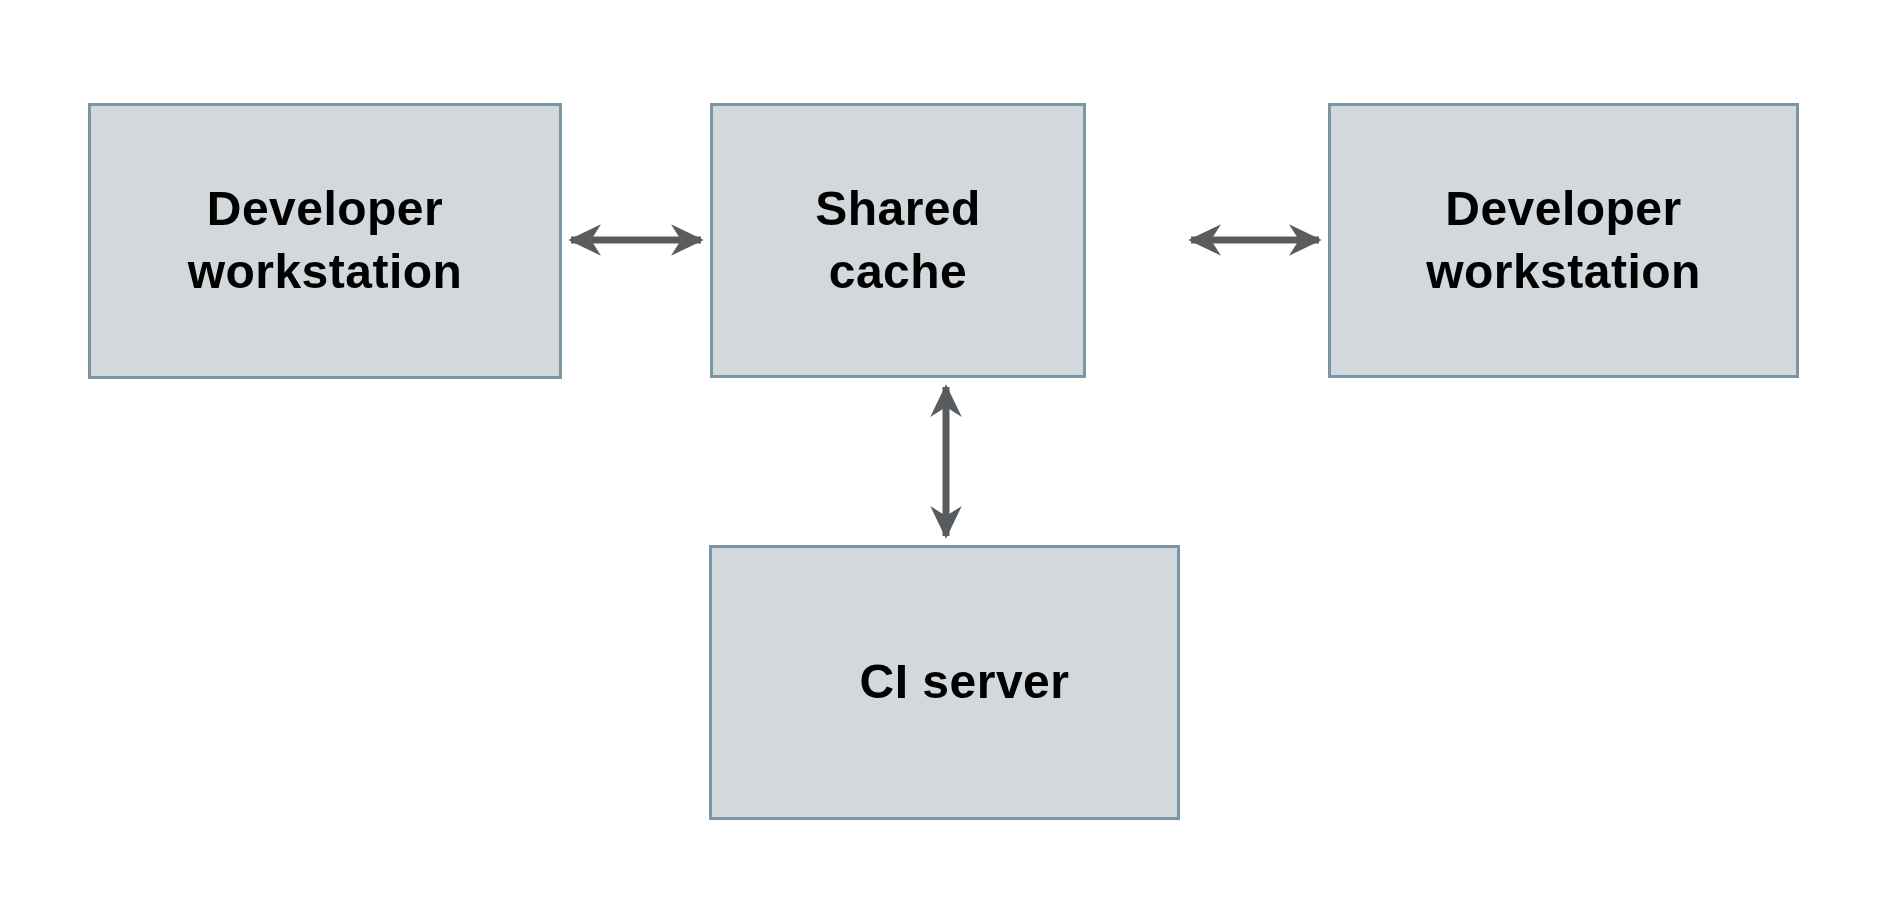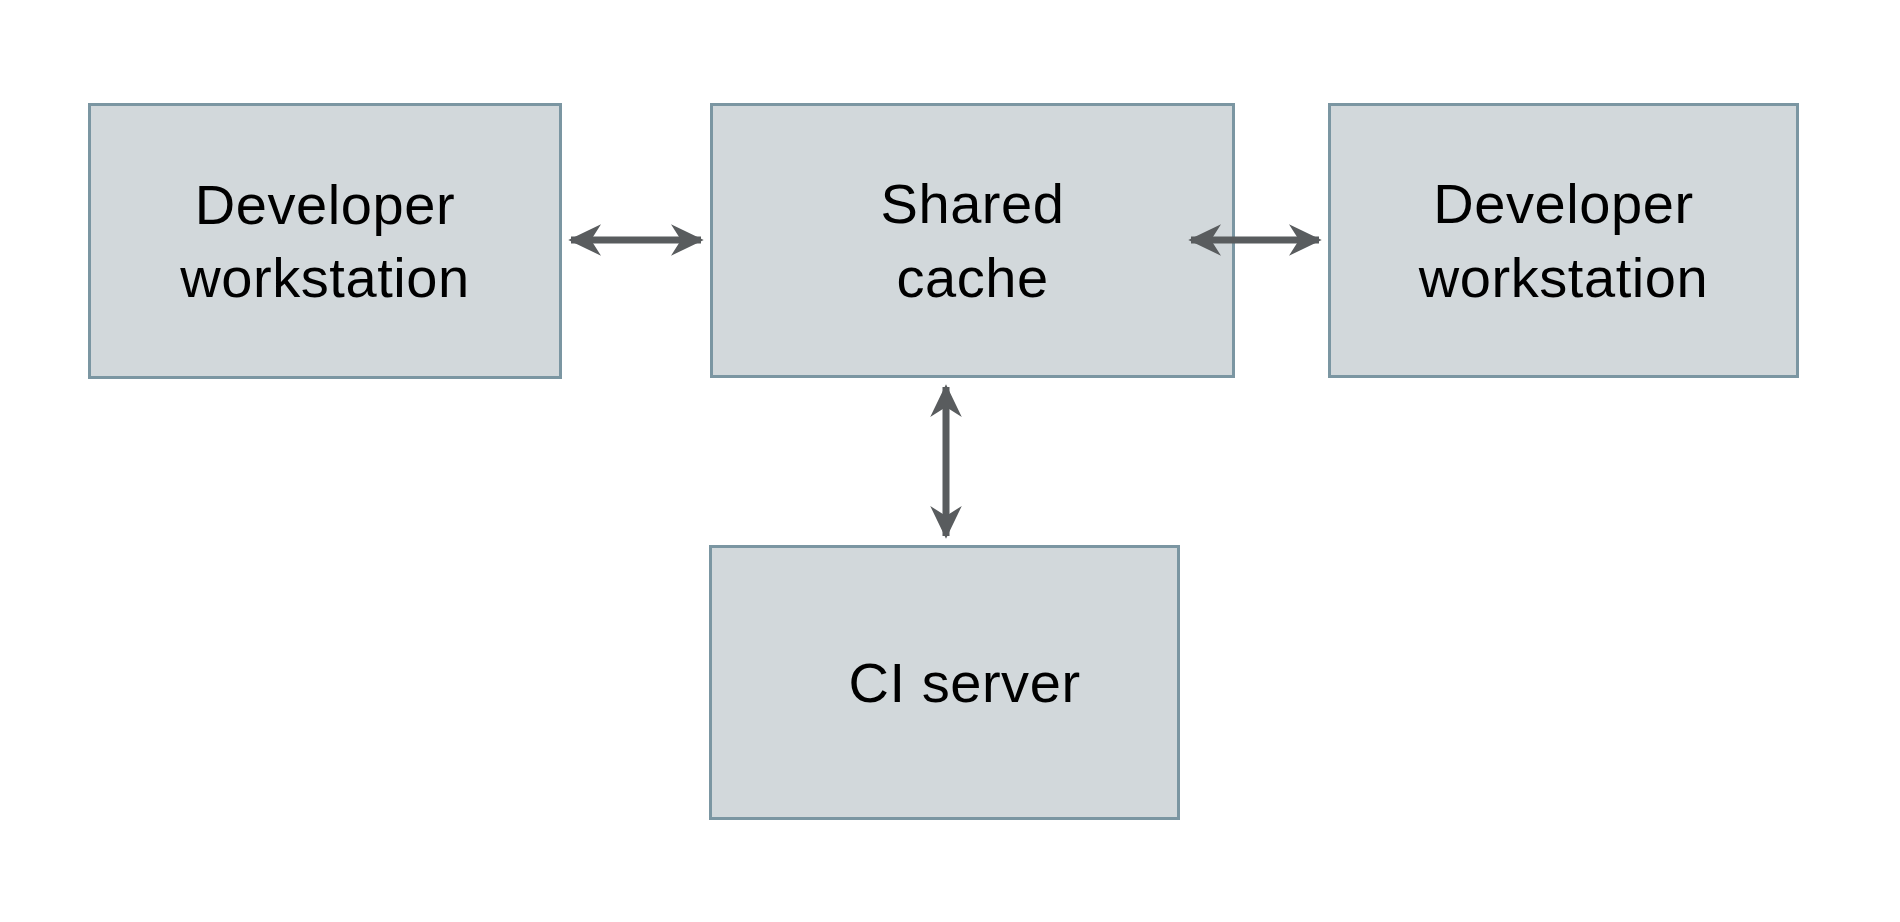--- a/index.html
+++ b/index.html
@@ -26,28 +26,29 @@
   .node {
     position: absolute;
     background: var(--node-fill);
     border: 3px solid var(--node-border);
     display: flex;
     align-items: center;
     justify-content: center;
     text-align: center;
   }
   .node-label {
-    font-size: 56px;
+    font-size: 48px;
     line-height: 1.31;
     letter-spacing: 0.01em;
     color: var(--text);
     white-space: pre-line;
+    font-weight: bold;
   }
   .node-dev-left   { left: 88px;   top: 103px; width: 474px; height: 276px; }
-  .node-cache      { left: 710px;  top: 103px; width: 525px; height: 275px; }
+  .node-cache      { left: 710px;  top: 103px; width: 376px; height: 275px; }
   .node-dev-right  { left: 1328px; top: 103px; width: 471px; height: 275px; }
   .node-ci         { left: 709px;  top: 545px; width: 471px; height: 275px; padding-left: 40px; }
   .arrow {
     position: absolute;
     overflow: visible;
   }
   .arrow line {
     stroke: var(--arrow);
     stroke-width: 7;
   }

